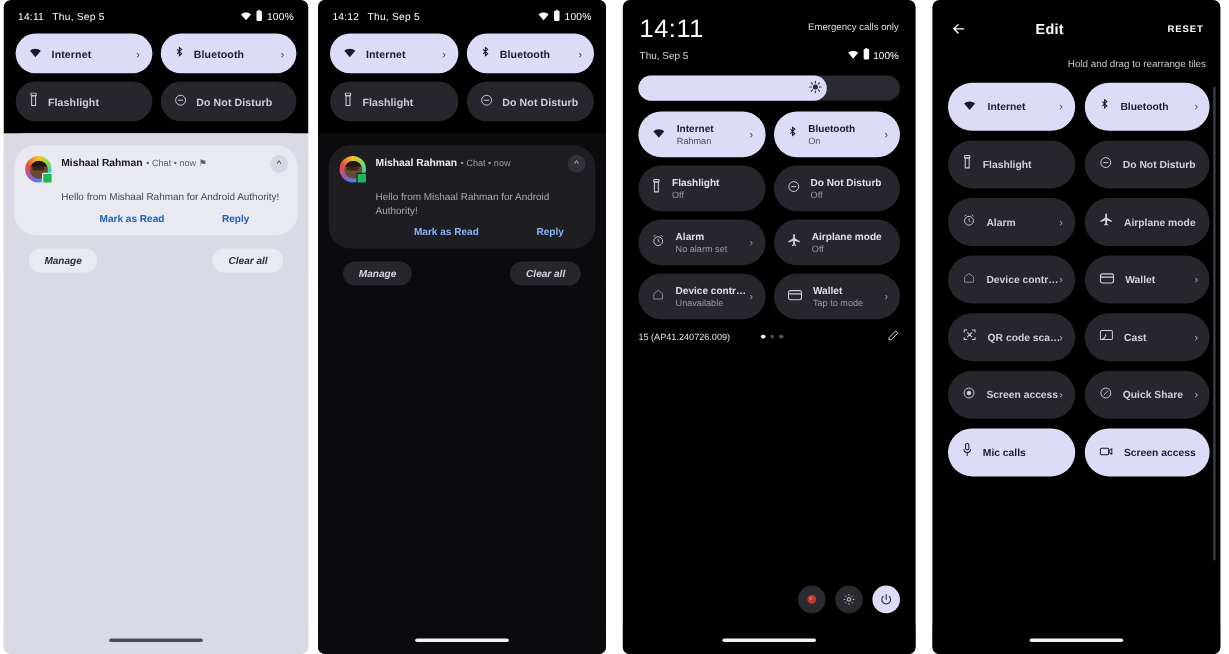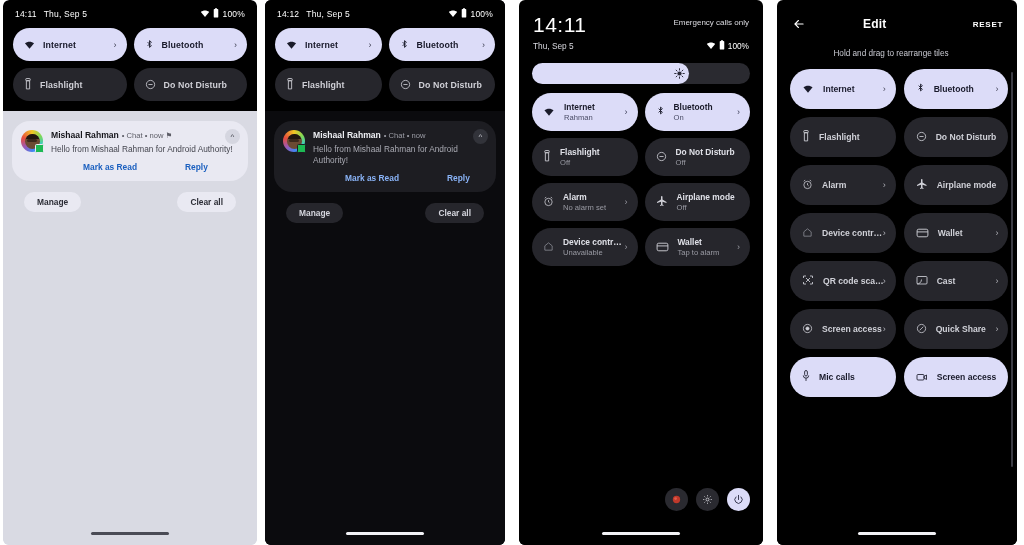--- a/index.html
+++ b/index.html
@@ -52,32 +52,32 @@
   .avatar .face::after{content:"";position:absolute;left:2.5px;top:5px;width:10px;height:3px;background:rgba(0,0,0,.45);border-radius:2px;}
   .avatar .badge{position:absolute;right:-1px;bottom:-1px;width:7px;height:7px;border-radius:1.5px;background:#1db954;border:1px solid #e9e9f2;}
   .p2 .avatar .badge{border-color:#1d1d22;}
   .ntext{flex:1;min-width:0;}
   .nhead{font-size:8.6px;font-weight:700;display:flex;align-items:center;gap:3px;flex-wrap:wrap;}
   .p1 .nhead{color:#16161b;}
   .p2 .nhead{color:#edeef3;}
   .nmeta{font-size:7.6px;font-weight:400;}
   .p1 .nmeta{color:#5c5d66;}
   .p2 .nmeta{color:#9b9ca5;}
-  .nbody{font-size:8.3px;line-height:1.35;margin-top:4px;}
+  .nbody{font-size:8.3px;line-height:1.35;margin-top:19px;}
   .p1 .nbody{color:#45464f;}
   .p2 .nbody{color:#a9aab3;}
   .nactions{display:flex;gap:16px;margin-top:7px;padding-left:30px;}
   .nact{font-size:8.4px;font-weight:700;padding-left:32px;}
   .p1 .nact{color:#1a5fbf;}
   .p2 .nact{color:#8ab4f8;}
   .collapse{position:absolute;right:8px;top:8px;width:15px;height:15px;border-radius:50%;
     display:flex;align-items:center;justify-content:center;font-size:8px;}
   .p1 .collapse{background:#d5d6e0;color:#3a3b45;}
   .p2 .collapse{background:#32333a;color:#c9cad2;}
-  .shade-actions{display:flex;justify-content:space-between;padding:11px 12px 0 12px;}
+  .shade-actions{display:flex;justify-content:space-between;padding:11px 12px 0 12px;font-style:italic;}
   .pill{border-radius:16px;padding:5px 13px;font-size:8.4px;font-weight:600;}
   .p1 .pill{background:#e9e9f2;color:#2c2d36;}
   .p2 .pill{background:#26262c;color:#d4d5dd;}
 
   
   .p3head{padding:14px 14px 0 14px;color:#fff;}
   .p3row1{display:flex;justify-content:space-between;align-items:flex-start;}
   .clock{font-size:21px;font-weight:400;letter-spacing:.5px;line-height:1;}
   .carrier{font-size:8px;color:#dcdce2;padding-top:4px;}
   .p3row2{display:flex;justify-content:space-between;align-items:center;margin-top:5px;}
@@ -113,21 +113,21 @@
   .p3bottom{position:absolute;right:13px;bottom:34px;display:flex;gap:8px;align-items:center;}
   .circbtn{width:23px;height:23px;border-radius:50%;display:flex;align-items:center;justify-content:center;}
   .circbtn.dark{background:#2a2a30;}
   .circbtn.light{background:#dcdcf8;}
 
   
   .p4head{display:flex;align-items:center;padding:16px 14px 0 14px;color:#fff;gap:43px;}
   .backbtn{width:16px;height:16px;display:flex;align-items:center;justify-content:center;}
   .edittitle{font-size:12px;font-weight:700;margin-left:13px;letter-spacing:.2px;}
   .resetbtn{margin-left:auto;font-size:8px;font-weight:700;letter-spacing:.7px;color:#ffffff;}
-  .hintrow{text-align:center;color:#c9cad2;font-size:8.2px;padding:17px 12px 0 0;}
+  .hintrow{text-align:right;color:#c9cad2;font-size:8.2px;padding:17px 12px 0 0;}
   .editgrid{display:grid;grid-template-columns:1fr 1fr;gap:8px;padding:11px 13px 0 13px;}
   .etile{height:40px;border-radius:21px;display:flex;align-items:center;gap:9px;padding:0 12px;position:relative;}
   .etile.on{background:#dcdcf8;color:#191a2b;}
   .etile.off{background:#26262c;color:#d0d1d8;}
   .etile .elabel{font-size:8.6px;font-weight:600;white-space:nowrap;}
   .etile .chev{position:absolute;right:10px;font-size:9px;opacity:.8;}
   .scrollbar{position:absolute;right:4px;top:72px;width:2px;height:395px;background:#3c3c44;border-radius:2px;}
 
   
   .navbar{position:absolute;left:0;right:0;bottom:0;height:24px;display:flex;align-items:center;justify-content:center;}
@@ -409,26 +409,37 @@
           </span>
         <span class="chev">›</span>
       </div>
       <div class="qtile off">
         <span class="ic"><svg width="13" height="10" viewBox="0 0 24 18" fill="none" stroke="#cfcfd6" stroke-width="1.7">
               <rect x="2" y="2" width="20" height="14" rx="3"></rect>
               <path d="M2 7h20"></path>
             </svg></span>
         <span class="qtxt">
             <span class="qt1">Wallet</span>
-            <span class="qt2">Tap to alarm</span>
-          </span>
-        <span class="chev">›</span>
-      </div>
-    </div>
-
+            <span class="qt2">Tap to mode</span>
+          </span>
+        <span class="chev">›</span>
+      </div>
+    </div>
+
+    <div class="p3foot">
+      <span class="build">15 (AP41.240726.009)</span>
+      <span class="dots">
+        <span class="dot active"></span>
+        <span class="dot"></span>
+        <span class="dot"></span>
+      </span>
+      <span class="editbtn"><svg width="11" height="11" viewBox="0 0 24 24" fill="none" stroke="#e4e4ea" stroke-width="1.7">
+            <path d="M4 20h4L20 8l-4-4L4 16z"></path>
+          </svg></span>
+    </div>
 
     <div class="p3bottom">
       <span class="circbtn dark">
           <svg width="11" height="11" viewBox="0 0 24 24">
             <circle cx="12" cy="12" r="8" fill="#c0392b"></circle>
             <circle cx="10" cy="10" r="3" fill="#e15b4c"></circle>
           </svg>
         </span>
       <span class="circbtn dark">
           <svg width="11" height="11" viewBox="0 0 24 24" fill="none" stroke="#e0e0e6" stroke-width="1.7">

